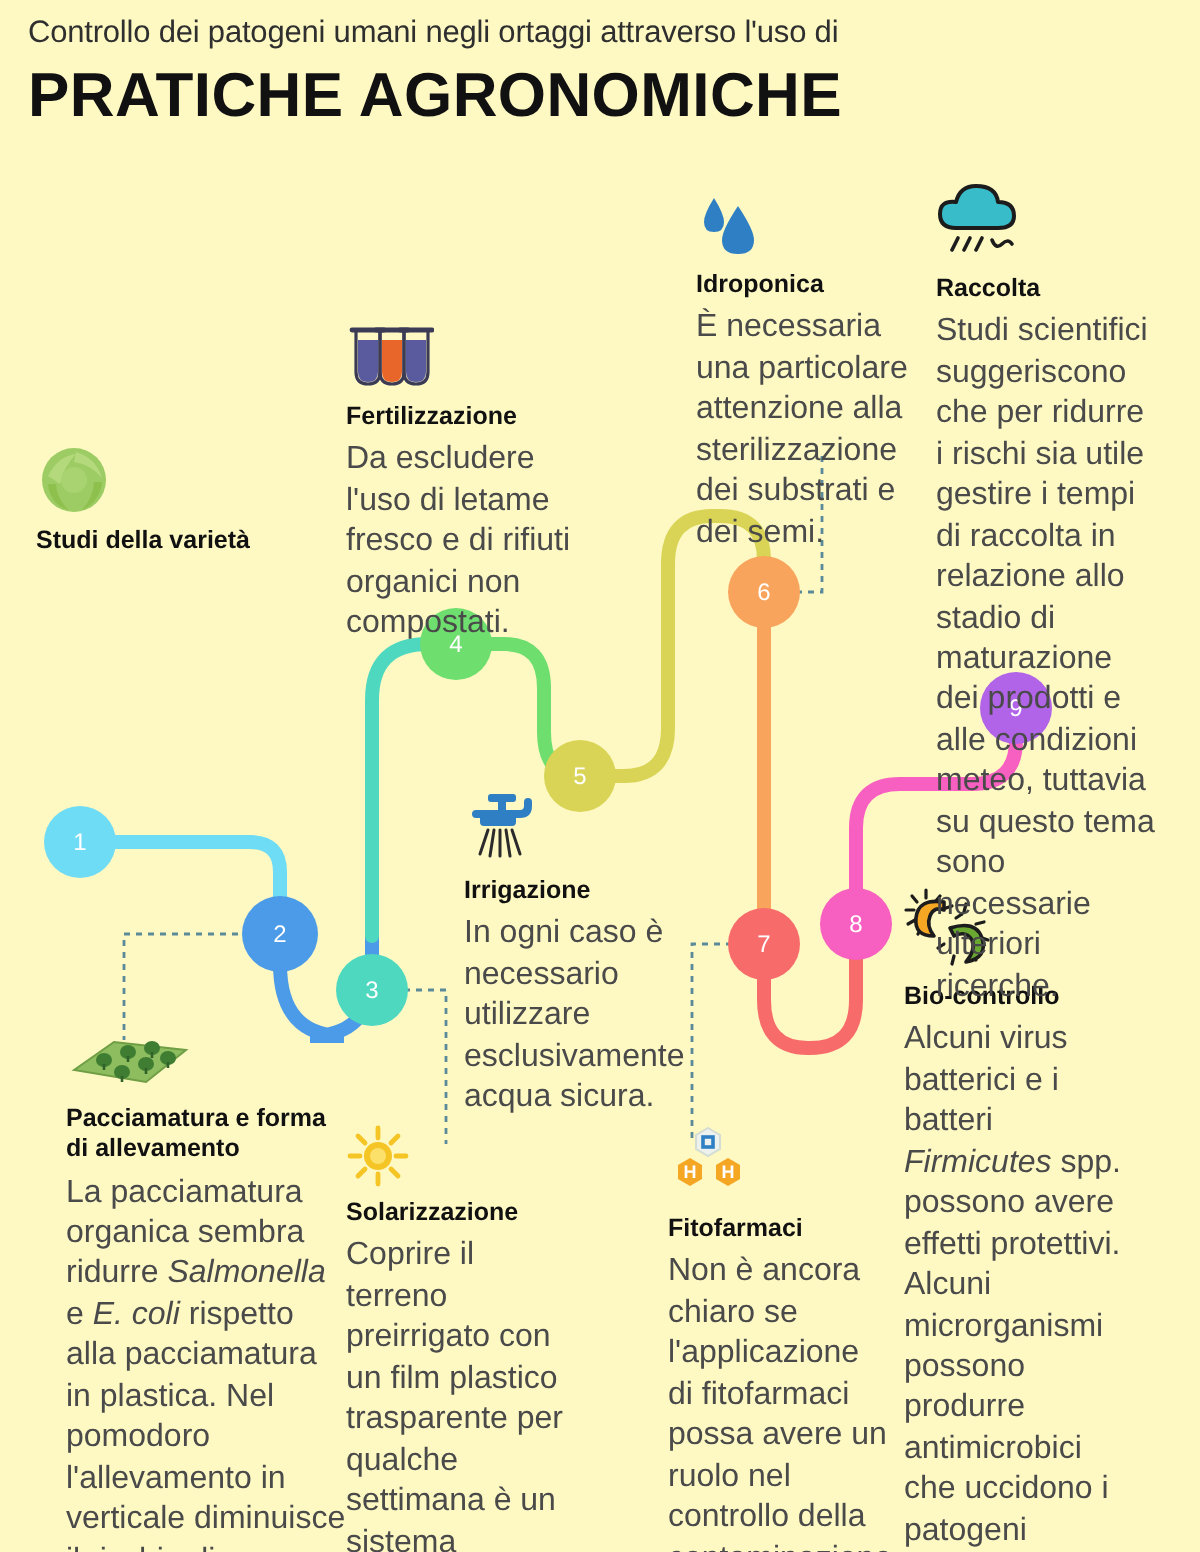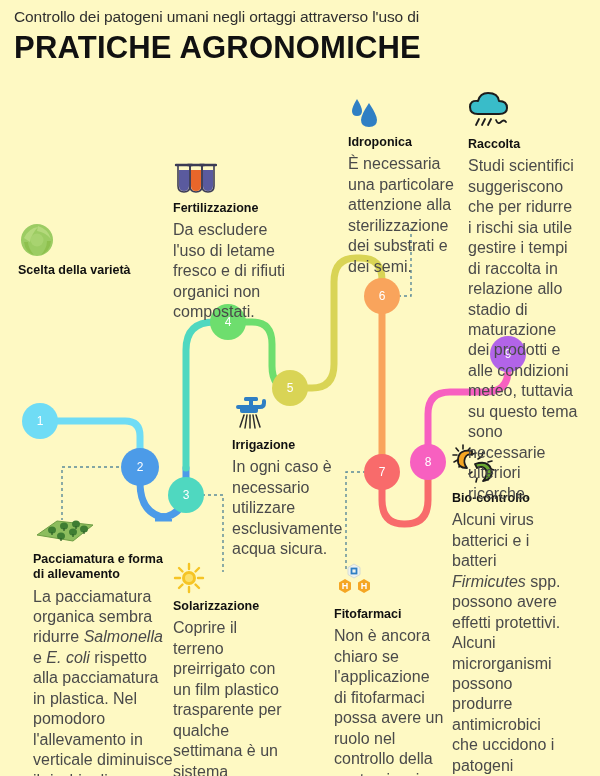--- a/index.html
+++ b/index.html
@@ -149,21 +149,21 @@
 
   <div class="block" style="left:18px; top:222px; width:118px;">
     <svg class="icon" width="38" height="36" viewBox="0 0 38 36">
       <ellipse cx="19" cy="18" rx="16" ry="16" fill="#9ccc63"></ellipse>
       <path d="M6 16 Q11 6 20 5 Q14 11 12 20 Z" fill="#b4d97c"></path>
       <path d="M20 4 Q30 7 33 17 Q27 10 19 9 Z" fill="#b4d97c"></path>
       <path d="M33 19 Q32 29 23 33 Q29 26 29 19 Z" fill="#8ec04e"></path>
       <path d="M6 20 Q7 30 16 33 Q10 26 10 20 Z" fill="#8ec04e"></path>
       <circle cx="19" cy="18" r="6.5" fill="#a8d370"></circle>
     </svg>
-    <h3>Scelta della varietà</h3>
+    <h3>Studi della varietà</h3>
   </div>
 
   <div class="block" style="left:33px; top:513px; width:140px;">
     <svg class="icon" width="64" height="34" viewBox="0 0 64 34">
       <path d="M4 22 L24 8 L60 12 L40 28 Z" fill="#8dbd5e"></path>
       <path d="M4 22 L24 8 L60 12 L40 28 Z" fill="none" stroke="#6f9e45" stroke-width="1"></path>
       <g fill="#3f7d33">
         <ellipse cx="19" cy="17" rx="4" ry="3.5"></ellipse>
         <ellipse cx="31" cy="13" rx="4" ry="3.5"></ellipse>
         <ellipse cx="43" cy="11" rx="4" ry="3.5"></ellipse>

